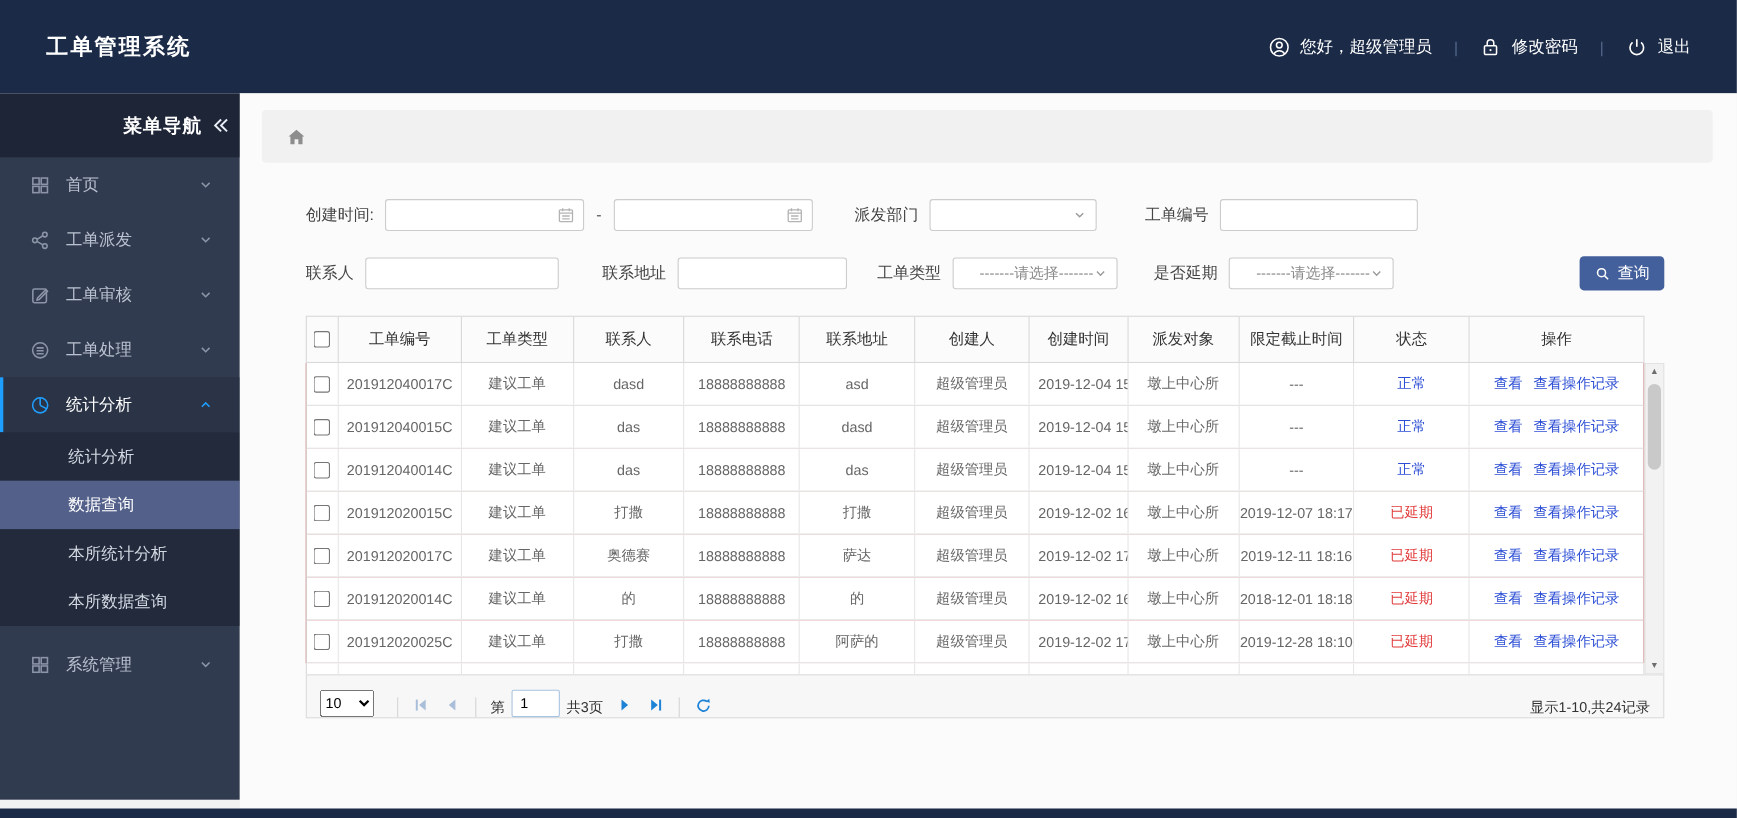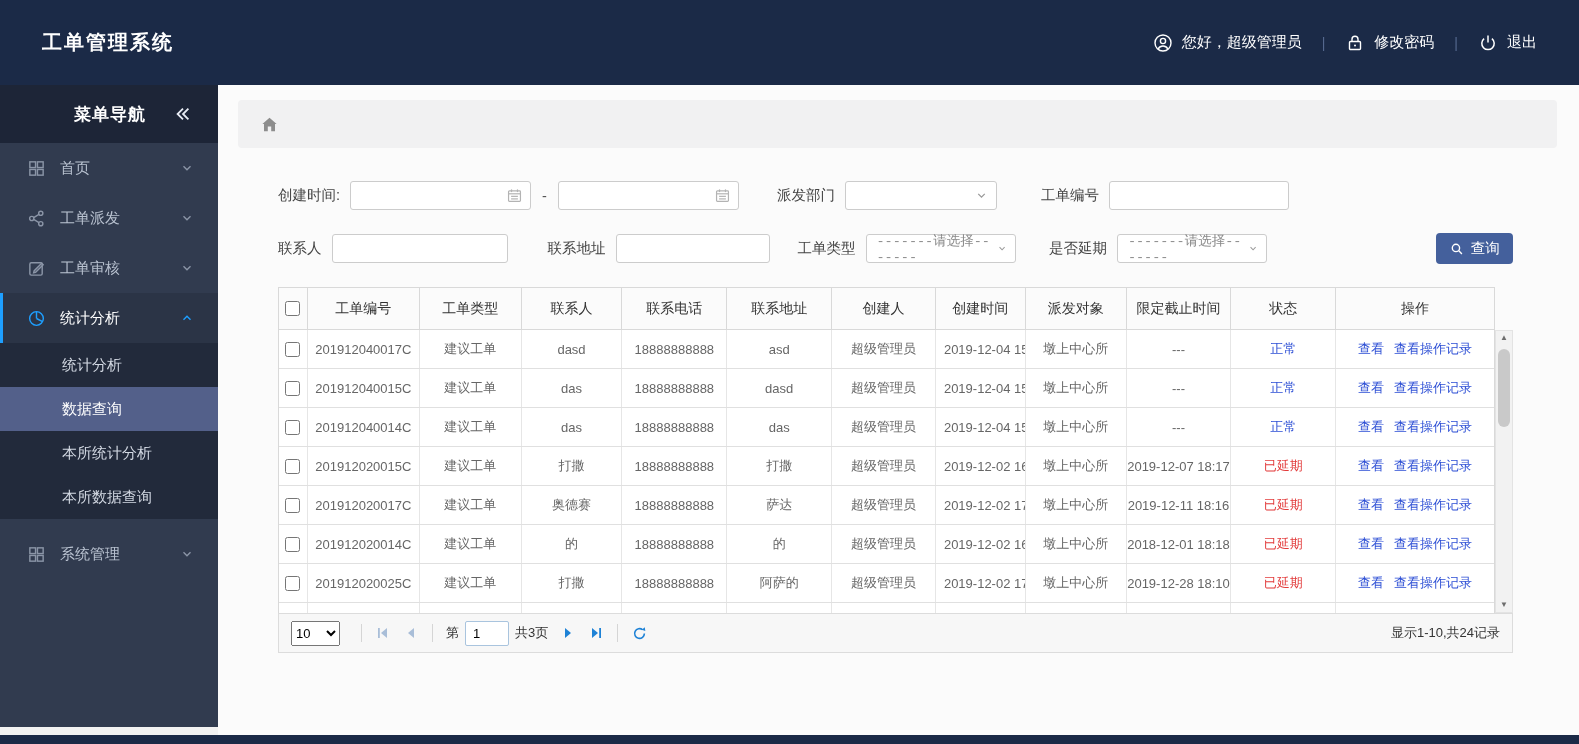--- a/index.html
+++ b/index.html
@@ -14,21 +14,21 @@
   .hr-item { display:flex; align-items:center; gap:9px; cursor:pointer; }
   .hr-divider { color:#55688e; margin:0 20px; font-size:14px; }
   .hicon { width:20px; height:20px; display:block; }
 
   
   .middle { flex:1; display:flex; min-height:0; background:#f2f2f2; }
   .main { flex:1; background:#fbfbfb; min-width:0; }
 
   
   .sidebar { width:218px; flex:none; background:#313b4f; height:642px; display:flex; flex-direction:column; }
-  .side-head { height:58px; flex:none; background:#1d2537; display:flex; align-items:center; justify-content:flex-end; padding:0 26px; gap:28px; }
+  .side-head { height:58px; flex:none; background:#1d2537; display:flex; align-items:center; justify-content:flex-end; padding:0 8px; gap:8px; }
   .side-title { color:#fff; font-size:17px; font-weight:bold; letter-spacing:1px; }
   .collapse-ic { width:18px; height:18px; color:#e8edf5; cursor:pointer; }
   .menu-item { height:50px; display:flex; align-items:center; padding:0 24px; color:#b9c2d0; font-size:15px; cursor:pointer; border-left:3px solid transparent; }
   .menu-item .mi-icon { width:19px; height:19px; color:#8b95a7; margin-right:14px; flex:none; }
   .menu-item .mi-chevron { width:14px; height:14px; margin-left:auto; color:#8b95a7; }
   .menu-item.active { border-left-color:#1E9FFF; background:#2b3446; color:#fff; }
   .menu-item.active .mi-icon, .menu-item.active .mi-chevron { color:#1E9FFF; }
   .submenu { background:#222a3b; }
   .submenu-item { height:44px; display:flex; align-items:center; padding-left:62px; color:#d3d9e3; font-size:15px; cursor:pointer; }
   .submenu-item.selected { background:#53608a; color:#fff; }
@@ -39,21 +39,21 @@
 
   
   .filters { margin:33px 66px 0 60px; font-size:14.5px; color:#444; }
   .frow { display:flex; align-items:center; }
   .frow + .frow { margin-top:23px; }
   .flabel { margin-right:10px; white-space:nowrap; }
   .inp { height:29px; background:#fff; border:1px solid #ccc; border-radius:3px; }
   .date-box { width:181px; display:flex; align-items:center; justify-content:flex-end; padding-right:7px; cursor:text; }
   .cal-ic { width:17px; height:17px; color:#b3b3b3; }
   .dash { margin:0 11px; color:#555; }
-  .sel { display:flex; align-items:center; justify-content:space-between; padding:0 8px 0 10px; color:#8a8a8a; cursor:pointer; font-size:13.5px;font-family:Liberation Mono, monospace; }
+  .sel { display:flex; align-items:center; justify-content:space-between; padding:0 8px 0 24px; color:#8a8a8a; cursor:pointer; font-size:13.5px; }
   .sel-chev { width:13px; height:13px; color:#9a9a9a; }
   .sel-dept { width:152px; margin-right:44px; }
   .inp-order { width:180px; }
   .inp-contact { width:176px; margin-right:40px; }
   .inp-addr { width:154px; margin-right:28px; }
   .sel-type { width:151px; margin-right:33px; }
   .sel-delay { width:151px; }
   .search-btn { margin-left:169px; width:77px; height:31px; background:#44609c; border:none; border-radius:4px; color:#fff; font-size:14.5px; display:flex; align-items:center; justify-content:center; gap:7px; cursor:pointer; font-family:inherit; }
   .search-ic { width:14px; height:14px; }
 
@@ -80,21 +80,21 @@
   .status.overdue { color:#e23a3a; }
   .op-link { color:#2d4fd5; cursor:pointer; margin:4px 5px; text-decoration:none; }
   input[type="checkbox"] { width:15px; height:15px; cursor:pointer; }
 
   
   .vscroll { position:absolute; top:43px; right:0; width:18px; height:283px; background:#f2f2f2; border:1px solid #e3e3e3; display:flex; flex-direction:column; align-items:center; justify-content:space-between; padding:2px 0; }
   .vs-arrow { color:#6d6d6d; font-size:8px; line-height:10px; cursor:pointer; }
   .vs-thumb { position:absolute; top:18px; left:2px; width:12px; height:78px; background:#c9c9c9; border-radius:6px; cursor:grab; }
 
   
-  .pager { width:1235px; height:40px; background:#f7f7f7; border:1px solid #dcdcdc; display:flex; align-items:center; padding:0 12px; color:#333; font-size:13px; }
+  .pager { width:1235px; height:40px; background:#f7f7f7; border:1px solid #dcdcdc; display:flex; align-items:flex-end; padding:0 12px; color:#333; font-size:13px; }
   .page-size { width:49px; height:25px; font-size:13px; font-family:inherit; margin-right:14px; }
   .pg-btn { width:22px; height:22px; display:flex; align-items:center; justify-content:center; cursor:pointer; margin:0 3px; }
   .pg-sep { width:1px; height:18px; background:#d5d5d5; margin:0 7px; }
   .pg-label { margin:0 6px; }
   .page-input { width:44px; height:25px; border:1px solid #a9c4de; border-radius:2px; text-align:left; padding-left:7px; font-size:13px; font-family:inherit; }
   .pager-summary { margin-left:auto; color:#333; }
 
   
   .footer-strip { height:9px; flex:none; background:#1b2a47; }
 </style>
@@ -176,20 +176,32 @@
         <svg class="mi-icon" viewBox="0 0 20 20" fill="none" stroke="currentColor" stroke-width="1.5">
             <rect x="3" y="4" width="13" height="13" rx="1.5"></rect>
             <path d="M7.5 12.5 L15.5 4.5 L17 6 L9 14 L7 14.5 Z"></path>
           </svg>
         <span>工单审核</span>
         <svg class="mi-chevron" viewBox="0 0 20 20" fill="none" stroke="currentColor" stroke-width="2">
             <polyline points="5,7.5 10,12.5 15,7.5"></polyline>
           </svg>
       </div>
 
+      <div class="menu-item">
+        <svg class="mi-icon" viewBox="0 0 20 20" fill="none" stroke="currentColor" stroke-width="1.5">
+            <circle cx="10" cy="10" r="7.2"></circle>
+            <line x1="6.6" y1="7.6" x2="13.4" y2="7.6"></line>
+            <line x1="6.6" y1="10.4" x2="13.4" y2="10.4"></line>
+            <line x1="6.6" y1="13.2" x2="13.4" y2="13.2"></line>
+          </svg>
+        <span>工单处理</span>
+        <svg class="mi-chevron" viewBox="0 0 20 20" fill="none" stroke="currentColor" stroke-width="2">
+            <polyline points="5,7.5 10,12.5 15,7.5"></polyline>
+          </svg>
+      </div>
 
       <div class="menu-item active">
         <svg class="mi-icon" viewBox="0 0 20 20" fill="none" stroke="currentColor" stroke-width="1.5">
             <circle cx="10" cy="10" r="7.2"></circle>
             <line x1="10" y1="10" x2="10" y2="2.8"></line>
             <line x1="10" y1="10" x2="16.4" y2="13.4"></line>
           </svg>
         <span>统计分析</span>
         <svg class="mi-chevron" viewBox="0 0 20 20" fill="none" stroke="currentColor" stroke-width="2">
             <polyline points="5,12.5 10,7.5 15,12.5"></polyline>

